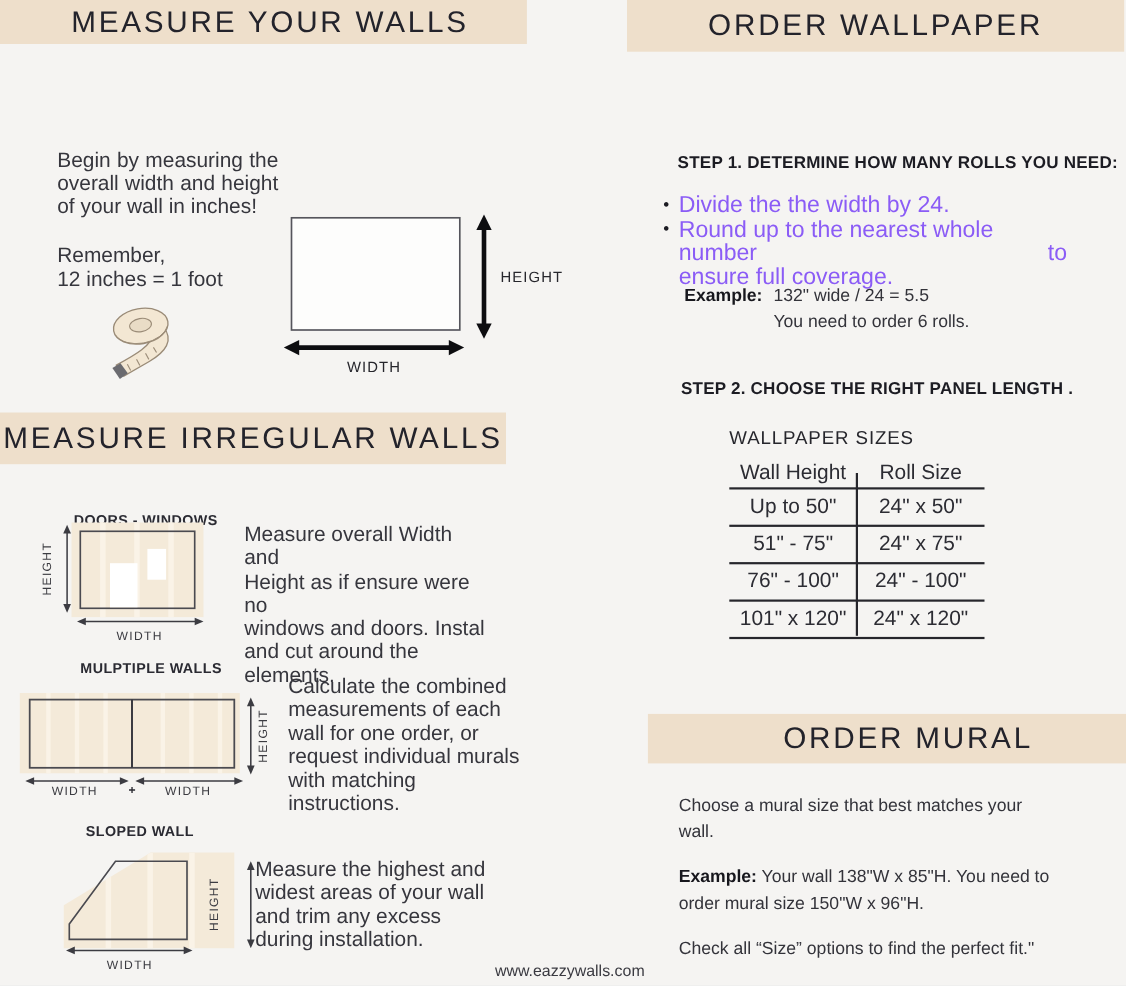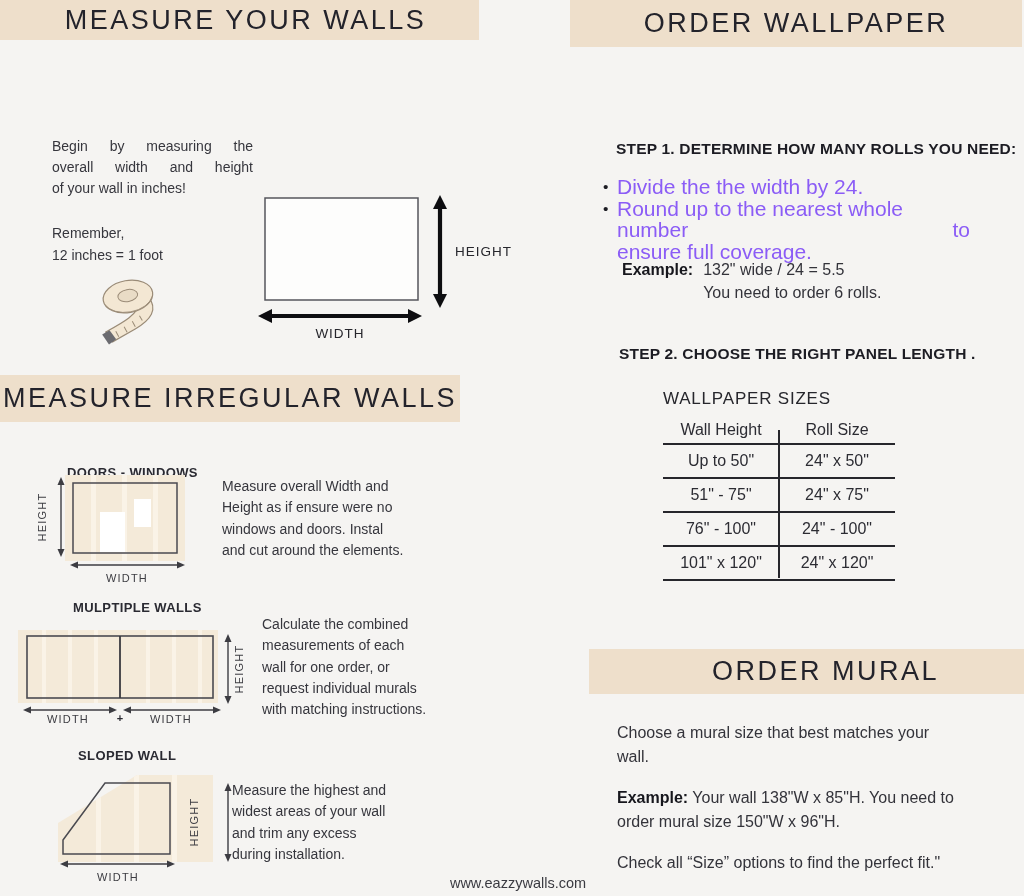--- a/index.html
+++ b/index.html
@@ -9,34 +9,34 @@
     background:#f5f4f2;overflow:hidden;
     font-family:"Liberation Sans",sans-serif;color:#35353c;
   }
   .banner{
     position:absolute;background:#eedfcb;display:flex;align-items:center;justify-content:center;
   }
   .banner .btitle{
     font-size:27px;letter-spacing:2.5px;color:#23232b;font-weight:400;white-space:nowrap;
   }
   .pre{white-space:pre-line;}
-  .body15{font-size:14px;line-height:21px;color:#36363d;}
+  .body15{font-size:19px;line-height:21px;color:#36363d;}
   .jline{text-align-last:justify;}
   .miniheading{position:absolute;font-weight:700;font-size:13px;letter-spacing:.4px;color:#2a2a32;}
   .stepheading{position:absolute;font-weight:700;font-size:15.5px;letter-spacing:.2px;color:#1c1c23;white-space:nowrap;margin-left:26px;}
   .bullets{position:absolute;left:603px;top:176px;width:367px;margin:0;padding:0;list-style:none;}
   .bullets li{position:relative;padding-left:14px;font-size:21px;line-height:21.5px;color:#8b5cf6;}
   .bullets li::before{content:"\2022";position:absolute;left:0;top:0;font-size:15.5px;color:#1c1c23;}
   .example-row{position:absolute;display:flex;font-size:16px;line-height:23px;color:#33333a;}
   .example-row b{color:#17171d;margin-right:10px;}
   .tabletitle{position:absolute;left:663px;top:389px;width:232px;font-size:17px;letter-spacing:.8px;color:#26262c;}
   .wtable{position:absolute;left:663px;top:417px;width:232px;}
   .trow{display:flex;align-items:center;height:32px;border-bottom:2px solid #26262c;}
   .trow.thead{height:26px;}
-  .tcell{flex:1;text-align:center;font-size:16px;color:#2c2c33;}
+  .tcell{flex:1;text-align:center;font-size:19px;color:#2c2c33;}
   .vdivider{position:absolute;left:115px;top:13px;width:2px;height:148px;background:#26262c;}
   .murpara{position:absolute;left:617px;width:400px;font-size:16px;line-height:24px;color:#33333a;}
   .murpara b{color:#17171d;}
   .footer{position:absolute;left:0;top:875px;width:1036px;text-align:center;font-size:14.5px;color:#3a3a41;}
   svg{position:absolute;overflow:visible;}
   svg text{font-family:"Liberation Sans",sans-serif;fill:#3c3c42;}
   .dlabel{font-size:11px;letter-spacing:1.2px;}
   .dlabel-lg{font-size:13.5px;letter-spacing:1px;fill:#26262c;}
   .plus{font-size:11px;font-weight:700;fill:#2a2a32;}
 </style>

